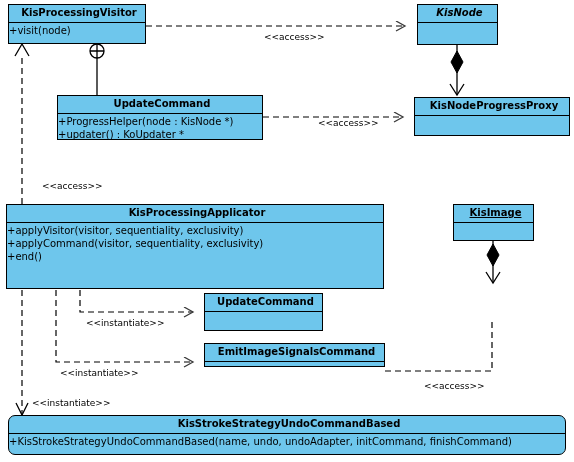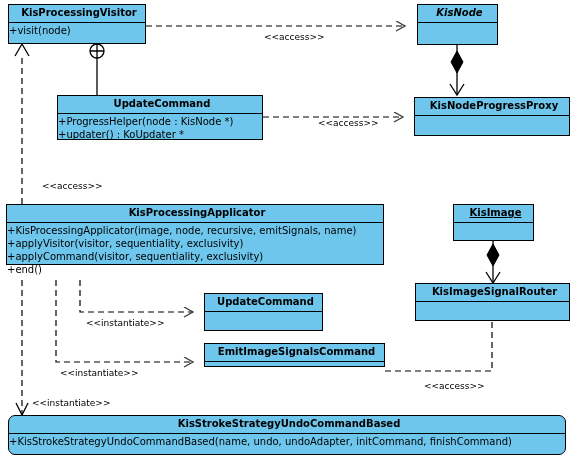--- a/index.html
+++ b/index.html
@@ -164,44 +164,39 @@
       <div class="uml-op">+ProgressHelper(node : KisNode *)</div>
       <div class="uml-op">+updater() : KoUpdater *</div>
     </div>
   </div>
 
   <div class="uml-class" style="left:414px; top:97px; width:156px; height:39px;">
     <div class="uml-name">KisNodeProgressProxy</div>
     <div class="uml-ops empty"></div>
   </div>
 
-  <div class="uml-class" style="left:6px; top:204px; width:378px; height:61px;">
+  <div class="uml-class" style="left:6px; top:204px; width:378px; height:85px;">
     <div class="uml-name">KisProcessingApplicator</div>
     <div class="uml-ops">
-      <div class="uml-op">+KisProcessingApplicator(image, node, recursive, emitSignals, name)</div>
       <div class="uml-op">+applyVisitor(visitor, sequentiality, exclusivity)</div>
       <div class="uml-op">+applyCommand(visitor, sequentiality, exclusivity)</div>
       <div class="uml-op">+end()</div>
     </div>
   </div>
 
   <div class="uml-class" style="left:453px; top:204px; width:81px; height:37px;text-decoration:underline;">
     <div class="uml-name">KisImage</div>
     <div class="uml-ops empty"></div>
   </div>
 
   <div class="uml-class" style="left:204px; top:293px; width:119px; height:38px;">
     <div class="uml-name">UpdateCommand</div>
     <div class="uml-ops empty"></div>
   </div>
 
-  <div class="uml-class" style="left:415px; top:283px; width:155px; height:38px;">
-    <div class="uml-name">KisImageSignalRouter</div>
-    <div class="uml-ops empty"></div>
-  </div>
 
   <div class="uml-class" style="left:204px; top:343px; width:181px; height:24px;">
     <div class="uml-name">EmitImageSignalsCommand</div>
     <div class="uml-ops empty"></div>
   </div>
 
   <div class="uml-class" style="left:8px; top:415px; width:558px; height:40px;border-radius:7px;">
     <div class="uml-name">KisStrokeStrategyUndoCommandBased</div>
     <div class="uml-ops">
       <div class="uml-op">+KisStrokeStrategyUndoCommandBased(name, undo, undoAdapter, initCommand, finishCommand)</div>

